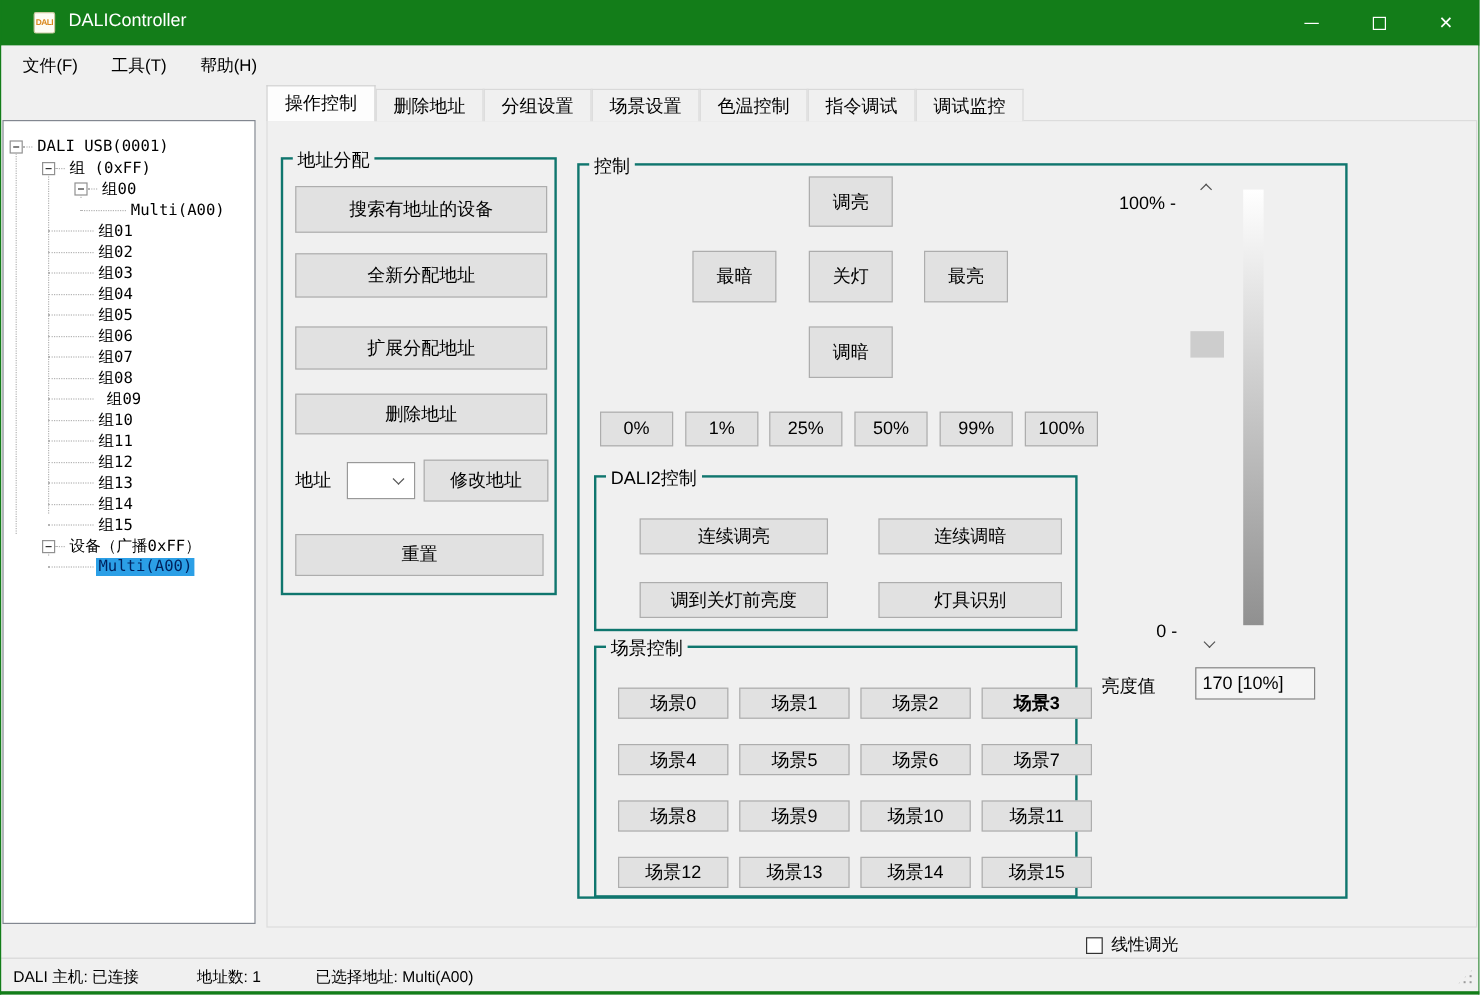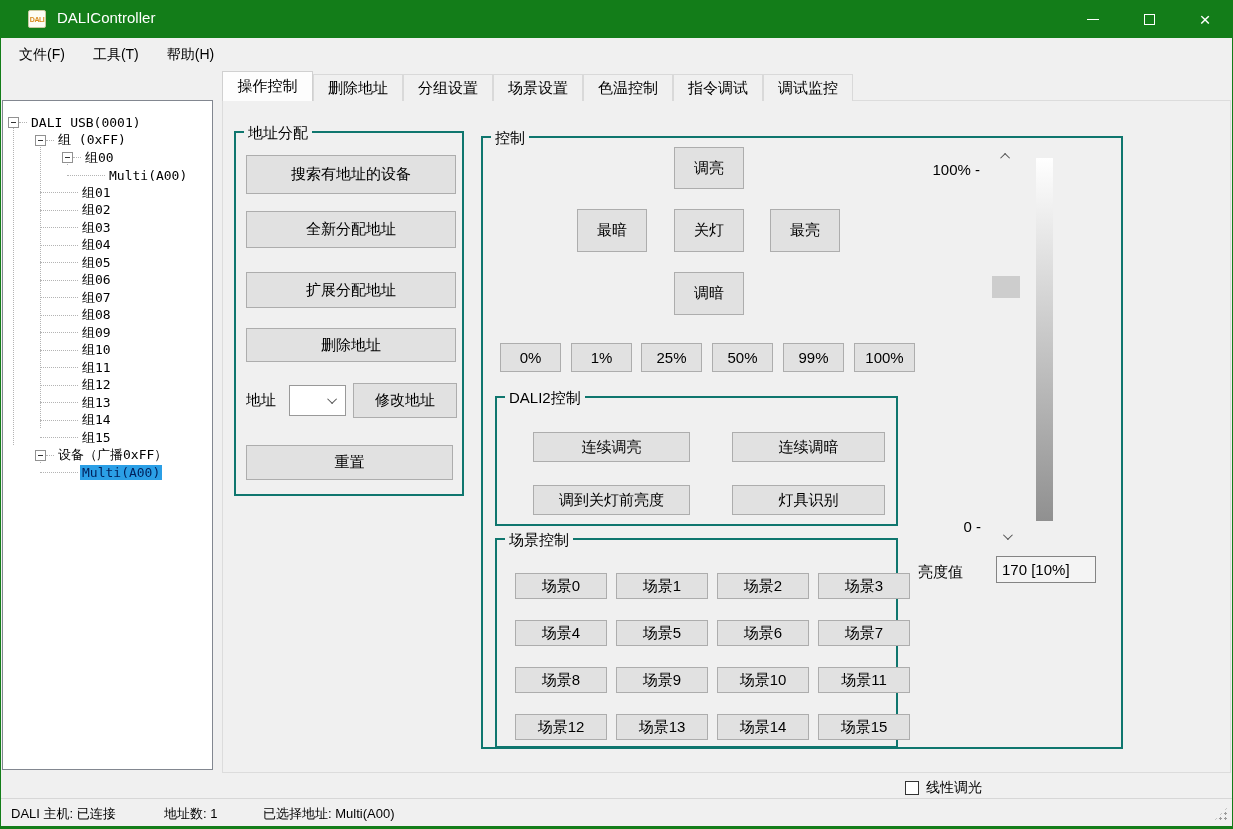--- a/index.html
+++ b/index.html
@@ -158,21 +158,21 @@
         <span class="tree-label">组06</span>
       </div>
     <div class="tree-row" style="padding-left:37px;">
         <div class="dash long"></div>
         <span class="tree-label">组07</span>
       </div>
     <div class="tree-row" style="padding-left:37px;">
         <div class="dash long"></div>
         <span class="tree-label">组08</span>
       </div>
-    <div class="tree-row" style="padding-left:37px;">
+    <div class="tree-row" style="padding-left:37px;gap:7px;">
         <div class="dash long"></div>
         <span class="tree-label">组09</span>
       </div>
     <div class="tree-row" style="padding-left:37px;">
         <div class="dash long"></div>
         <span class="tree-label">组10</span>
       </div>
     <div class="tree-row" style="padding-left:37px;">
         <div class="dash long"></div>
         <span class="tree-label">组11</span>
@@ -245,21 +245,21 @@
       <div class="btn" style="left:36px;  top:87px; width:157px; height:30px;">调到关灯前亮度</div>
       <div class="btn" style="left:235px; top:87px; width:153px; height:30px;">灯具识别</div>
     </div>
 
     <div class="groupbox" style="left:12px; top:400px; width:403px; height:210px;">
       <span class="gb-title">场景控制</span>
       <div style="position:absolute; left:18px; top:33px; width:396px; display:grid; grid-template-columns:repeat(4,92px); grid-auto-rows:26px; column-gap:9px; row-gap:21px;">
         <div class="btn" style="position:static;">场景0</div>
         <div class="btn" style="position:static;">场景1</div>
         <div class="btn" style="position:static;">场景2</div>
-        <div class="btn" style="position:static;">场景3</div>
+        <div class="btn" style="position:static;font-weight:bold;">场景3</div>
         <div class="btn" style="position:static;">场景4</div>
         <div class="btn" style="position:static;">场景5</div>
         <div class="btn" style="position:static;">场景6</div>
         <div class="btn" style="position:static;">场景7</div>
         <div class="btn" style="position:static;">场景8</div>
         <div class="btn" style="position:static;">场景9</div>
         <div class="btn" style="position:static;">场景10</div>
         <div class="btn" style="position:static;">场景11</div>
         <div class="btn" style="position:static;">场景12</div>
         <div class="btn" style="position:static;">场景13</div>

